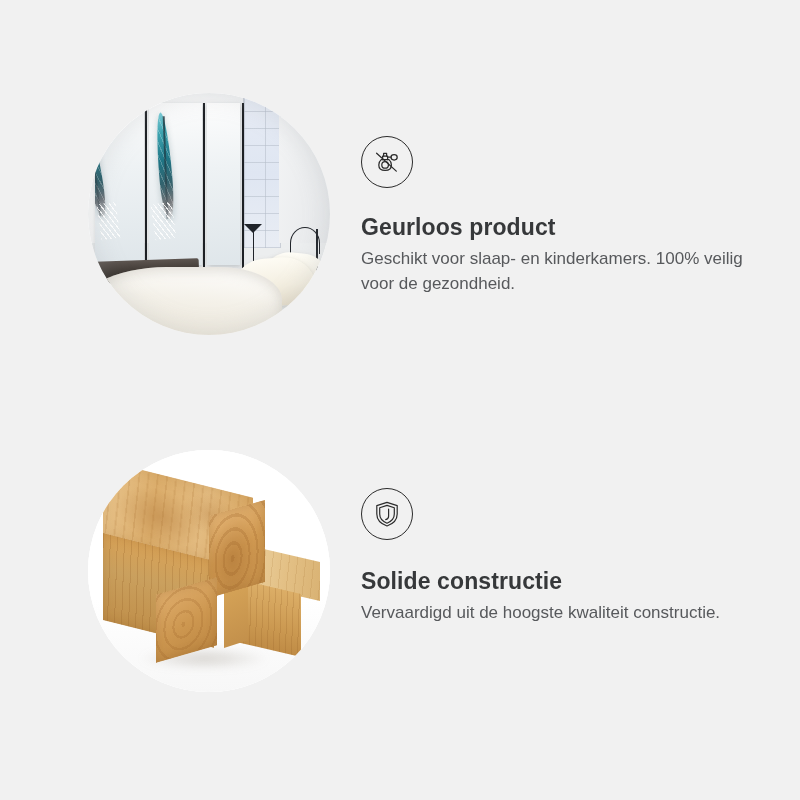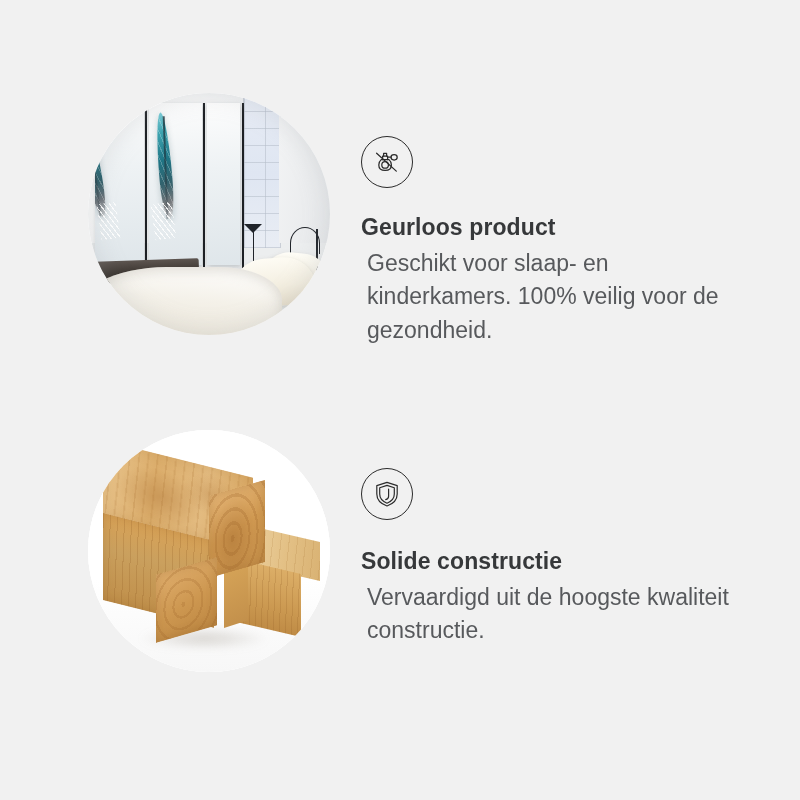--- a/index.html
+++ b/index.html
@@ -26,21 +26,21 @@
   .feature-row {
     position: absolute;
     left: 0;
     width: 800px;
     display: flex;
     flex-direction: row;
     align-items: flex-start;
   }
 
   .feature-row.row-1 { top: 93px; }
-  .feature-row.row-2 { top: 430px; }
+  .feature-row.row-2 { top: 450px; }
 
   
   .photo-wrap {
     position: relative;
     width: 242px;
     height: 242px;
     margin-left: 88px;
     flex: 0 0 auto;
   }
 
@@ -425,22 +425,22 @@
     margin: 0;
     font-size: 23px;
     font-weight: 700;
     color: #36383a;
     letter-spacing: 0.1px;
   }
   .row-1 .feature-title { margin-top: 26px; }
   .row-2 .feature-title { margin-top: 28px; }
 
   .feature-desc {
-    margin: 6px 0 0 6px;
-    font-size: 23px;
+    margin: 6px 0 0 0;
+    font-size: 17px;
     line-height: 1.45;
     color: #57595c;
     max-width: 390px;
   }
 </style>
 </head>
 <body>
 
 <div class="page">
 

